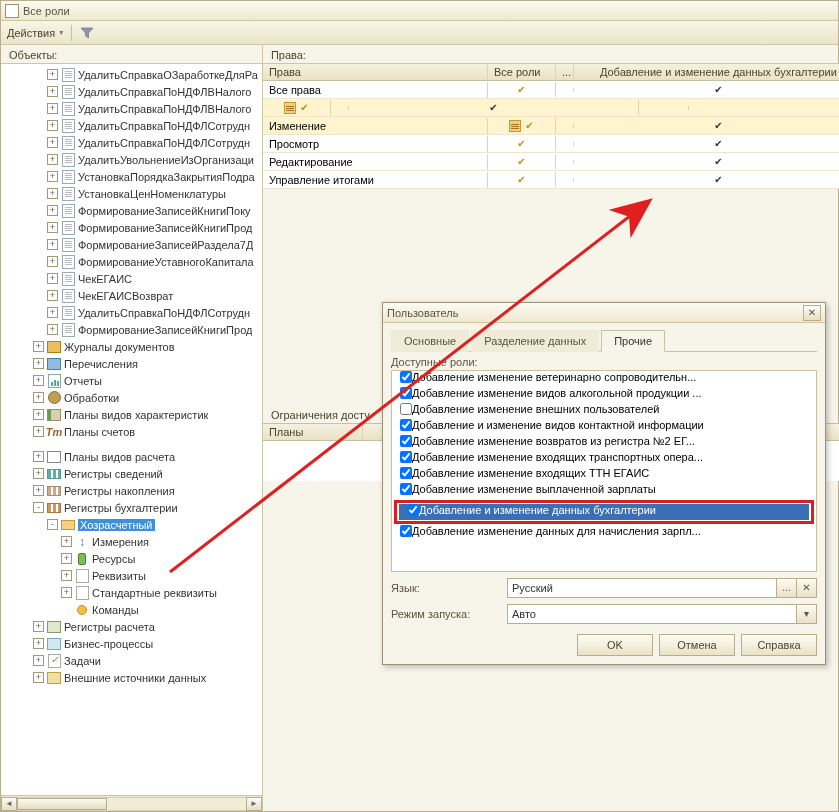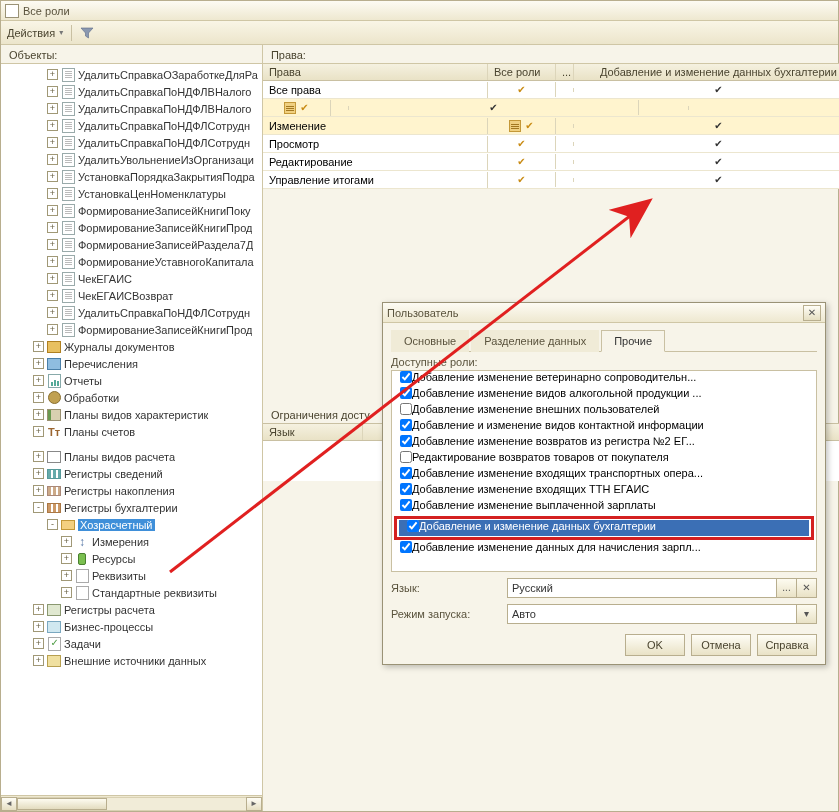--- a/index.html
+++ b/index.html
@@ -18,21 +18,21 @@
 .funnel svg { display: block; }
 
 .main { display: flex; height: calc(100% - 44px); }
 .leftpane { width: 304px; border-right: 1px solid #cfc6a5; display: flex; flex-direction: column; }
 .pane-label { padding: 4px 8px 2px; color: #4a442f; }
 .tree-wrap { flex: 1; overflow: hidden; background: #fff; border-top: 1px solid #cfc6a5; position: relative; }
 .tree { padding: 2px 0 2px 0; }
 .tree-row { display: flex; align-items: center; height: 17px; white-space: nowrap; overflow: hidden; padding-right: 4px; }
 .tree-row .expander { width: 11px; height: 11px; border: 1px solid #a09876; background: #fff; font-size: 9px; line-height: 9px; text-align: center; color: #6a6245; margin-right: 3px; cursor: pointer; flex-shrink: 0;}
 .tree-row .expander.empty { border: none; background: transparent; }
-.tree-row .ticon2 { width: 14px; height: 14px; margin-right: 3px; flex-shrink: 0; display: flex; align-items: center; justify-content: center; }
+.tree-row .ticon2 { width: 14px; height: 14px; margin-right: 3px; flex-shrink: 0; display: flex; align-items: center; justify-content: center; font-style: italic; }
 .tree-row .tlabel { color: #333; overflow: hidden; text-overflow: clip; }
 .tree-row.selected .tlabel { background: #3f8fd9; color: #fff; padding: 0 2px; }
 .hscroll { height: 16px; background: #eee8d0; border-top: 1px solid #cfc6a5; display: flex; align-items: center; }
 .hscroll .btn { width: 16px; height: 14px; background: linear-gradient(#fefdf6,#e6dfc2); border: 1px solid #b8ae8e; font-size: 8px; text-align: center; line-height: 12px; color: #666;}
 .hscroll .track { flex: 1; height: 14px; background: #f1ecd8; border-top: 1px solid #d9d1b3; border-bottom: 1px solid #d9d1b3; position: relative;}
 .hscroll .thumb { position: absolute; left: 0; width: 90px; height: 12px; top: 0; background: linear-gradient(#fdfbf0,#e3dcbf); border: 1px solid #b8ae8e; }
 
 .rightpane { flex: 1; display: flex; flex-direction: column; }
 .rights-table { background: #fff; border-top: 1px solid #cfc6a5; }
 .rt-head { display: flex; background: linear-gradient(#f5f1e0,#e9e2c6); border-bottom: 1px solid #c9c0a2; }
@@ -72,21 +72,21 @@
 .role-row.sel { background:#3b6fb5; color:#fff;}
 .role-row input[type=checkbox]{ margin:0; width:12px; height:12px;}
 .role-row.sel .rtext { color:#fff;}
 .redbox { border: 3px solid #d42020; padding:1px 2px; margin: 1px 2px;}
 .form-row { display:flex; align-items:center; margin-top: 6px; gap:6px;}
 .form-row label { width: 110px; color:#5a533d;}
 .form-row .field { flex:1; height:20px; border:1px solid #b8ae8e; background:#fff; display:flex; align-items:center;}
 .form-row .field span { flex:1; padding:0 4px; color:#333;}
 .form-row .fbtn { width:20px; height:18px; border-left:1px solid #b8ae8e; background:linear-gradient(#fdfbf0,#e9e2c6); text-align:center; line-height:18px; font-size:10px; color:#555; cursor:pointer;}
 .dlg-buttons { display:flex; justify-content:flex-end; gap:6px; margin-top:10px;}
-.dlg-buttons button { width:60px; height:22px; background:linear-gradient(#fefdf6,#e9e2c6); border:1px solid #b8ae8e; color:#4a442f; cursor:pointer;}
+.dlg-buttons button { width:76px; height:22px; background:linear-gradient(#fefdf6,#e9e2c6); border:1px solid #b8ae8e; color:#4a442f; cursor:pointer;}
 
 .arrow-svg { position:absolute; left:0; top:0; width:839px; height:812px; pointer-events:none;}
 
 
 .ico-doc { width:13px; height:14px; background:#fff; border:1px solid #9aa; position:relative;}
 .ico-doc:before { content:""; position:absolute; top:2px; left:2px; right:2px; height:1px; background:#bbb; box-shadow:0 2px 0 #bbb, 0 4px 0 #bbb, 0 6px 0 #bbb;}
 .ico-book { width:14px; height:12px; background:#e8c060; border:1px solid #b08020;}
 .ico-enum { width:14px; height:12px; background:#8fbde0; border:1px solid #4a7fa8;}
 .ico-report { width:13px; height:14px; background:#fff; border:1px solid #8aa; position:relative;}
 .ico-report:after{content:""; position:absolute; bottom:1px; left:2px; width:2px; height:4px; background:#5a9; box-shadow: 3px 0 0 #5a9, 3px -2px 0 #5a9, 6px 0 0 #5a9, 6px -1px 0 #5a9;}
@@ -344,20 +344,27 @@
               </div>
               <div class="tlabel">Реквизиты</div>
             </div>
             <div class="tree-row" style="padding-left: 60px;">
               <div class="expander">+</div>
               <div class="ticon2">
                 <div class="ico-req"></div>
               </div>
               <div class="tlabel">Стандартные реквизиты</div>
             </div>
+            <div class="tree-row" style="padding-left: 60px;">
+              <div class="expander empty"></div>
+              <div class="ticon2">
+                <div class="ico-dot"></div>
+              </div>
+              <div class="tlabel">Команды</div>
+            </div>
             <div class="tree-row" style="padding-left: 32px;">
               <div class="expander">+</div>
               <div class="ticon2">
                 <div class="ico-calc2"></div>
               </div>
               <div class="tlabel">Регистры расчета</div>
             </div>
             <div class="tree-row" style="padding-left: 32px;">
               <div class="expander">+</div>
               <div class="ticon2">
@@ -465,21 +472,21 @@
               <div class="cell col2 icon-cell">
                 <span class="chk2">✔</span>
               </div>
               <div class="cell col3"></div>
             </div>
           </div>
       </div>
       <div class="access-section">
         <div class="access-label">Ограничения досту</div>
         <div class="access-head">
-          <div class="acell ac0">Язык</div>
+          <div class="acell ac0">Планы</div>
         </div>
         <div class="access-body"></div>
       </div>
     </div>
   </div>
 </div>
 
 <div class="dialog">
   <div class="dlg-title">
     <span>Пользователь</span>
@@ -507,24 +514,20 @@
         </div>
         <div class="role-row">
           <input type="checkbox" checked="" style="">
           <span class="rtext">Добавление и изменение видов контактной информации</span>
         </div>
         <div class="role-row">
           <input type="checkbox" checked="" style="">
           <span class="rtext">Добавление изменение возвратов из регистра №2 ЕГ...</span>
         </div>
         <div class="role-row">
-          <input type="checkbox" style="">
-          <span class="rtext">Редактирование возвратов товаров от покупателя</span>
-        </div>
-        <div class="role-row">
           <input type="checkbox" checked="" style="">
           <span class="rtext">Добавление изменение входящих транспортных опера...</span>
         </div>
         <div class="role-row">
           <input type="checkbox" checked="" style="">
           <span class="rtext">Добавление изменение входящих ТТН ЕГАИС</span>
         </div>
         <div class="role-row">
           <input type="checkbox" checked="" style="">
           <span class="rtext">Добавление изменение выплаченной зарплаты</span>

